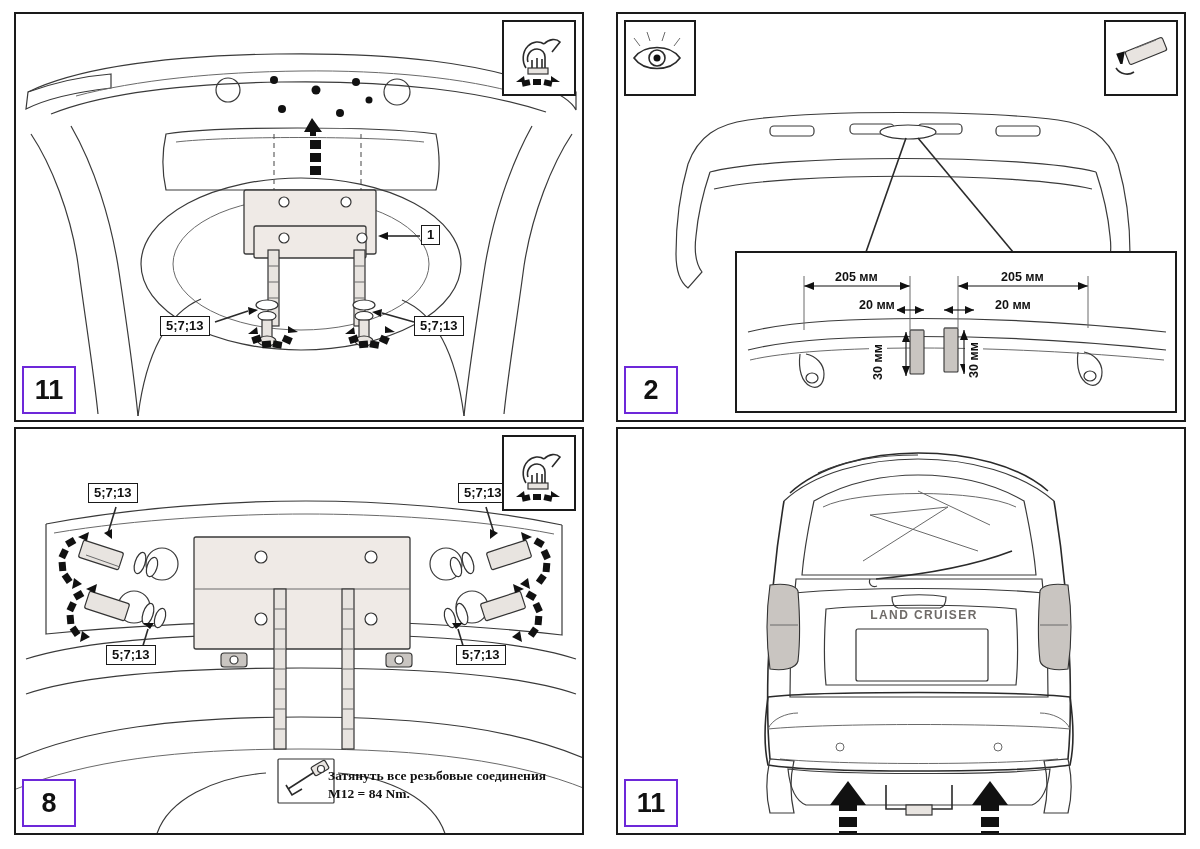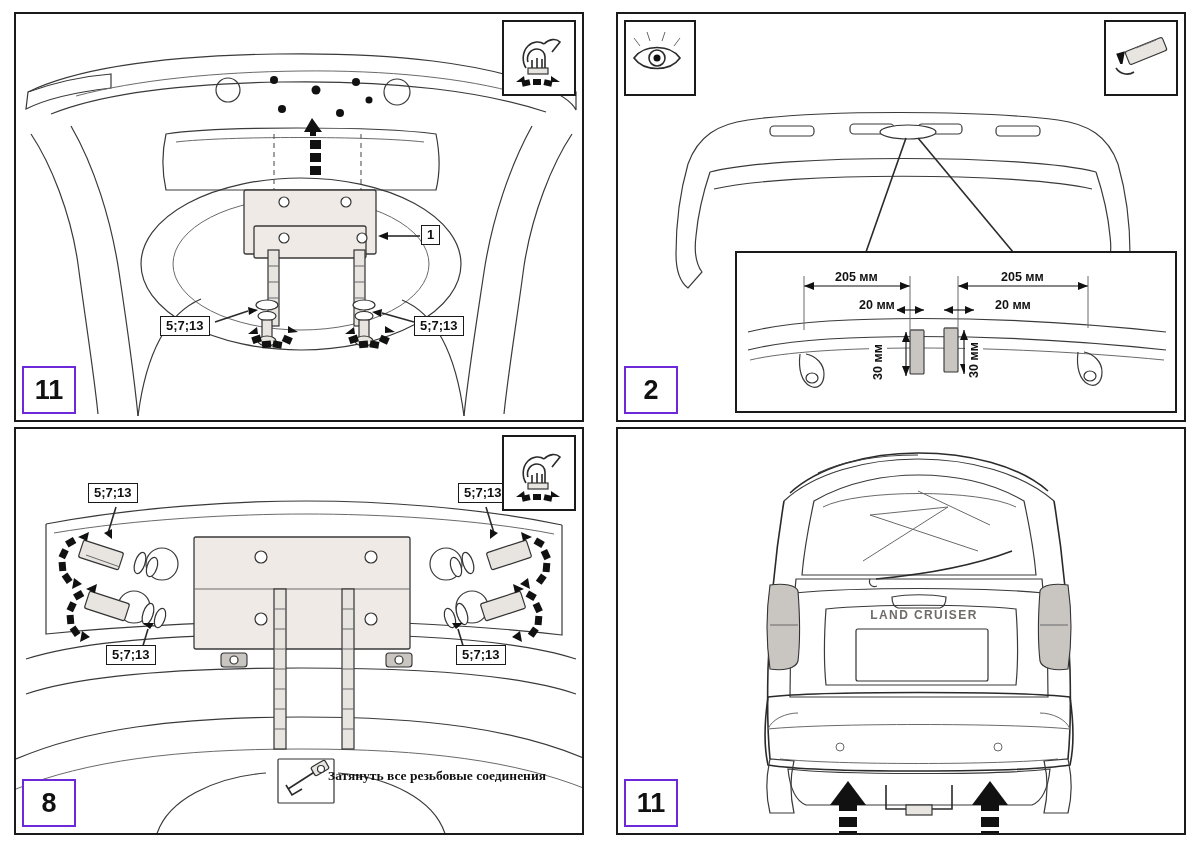--- a/index.html
+++ b/index.html
@@ -285,20 +285,21 @@
       </svg>
     </div>
 
     <div class="label" style="left:72px;top:54px;">5;7;13</div>
     <div class="label" style="left:442px;top:54px;">5;7;13</div>
     <div class="label" style="left:90px;top:216px;">5;7;13</div>
     <div class="label" style="left:440px;top:216px;">5;7;13</div>
 
     <div class="note" style="left:312px;top:338px;width:250px;">
       <div>Затянуть все резьбовые соединения</div>
+      <div>M12 = 84 Nm.</div>
     </div>
 
     <div class="step-num">8</div>
   </div>
 
   <div class="panel" id="panel-13">
     <svg width="570" height="410" viewBox="0 0 570 410">
 
       <path class="ln" d="M70,150 C80,122 100,110 130,106 C200,96 360,96 440,106 C470,110 490,122 500,150"></path>
       <path class="ln" d="M70,150 C62,178 58,210 58,240 C58,256 62,268 70,274 L84,258 C78,250 76,238 78,222 C80,200 86,176 92,158"></path>

